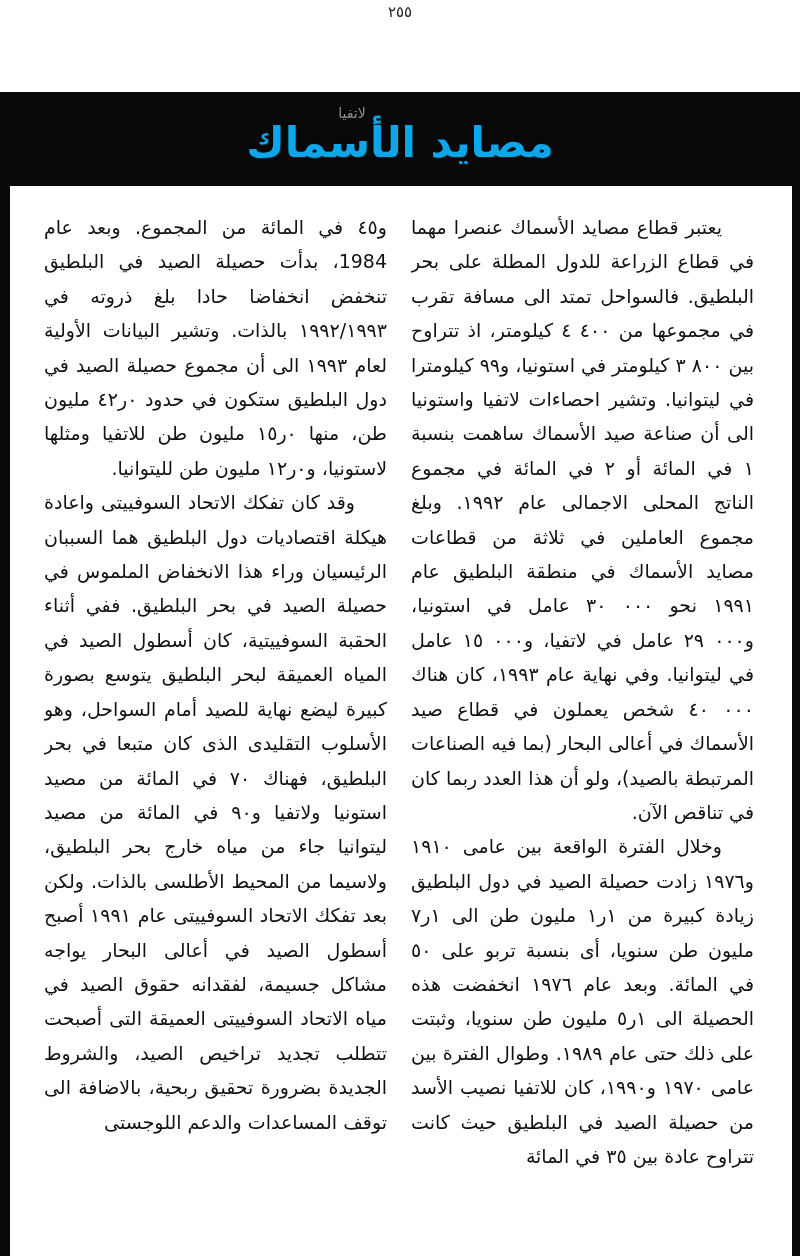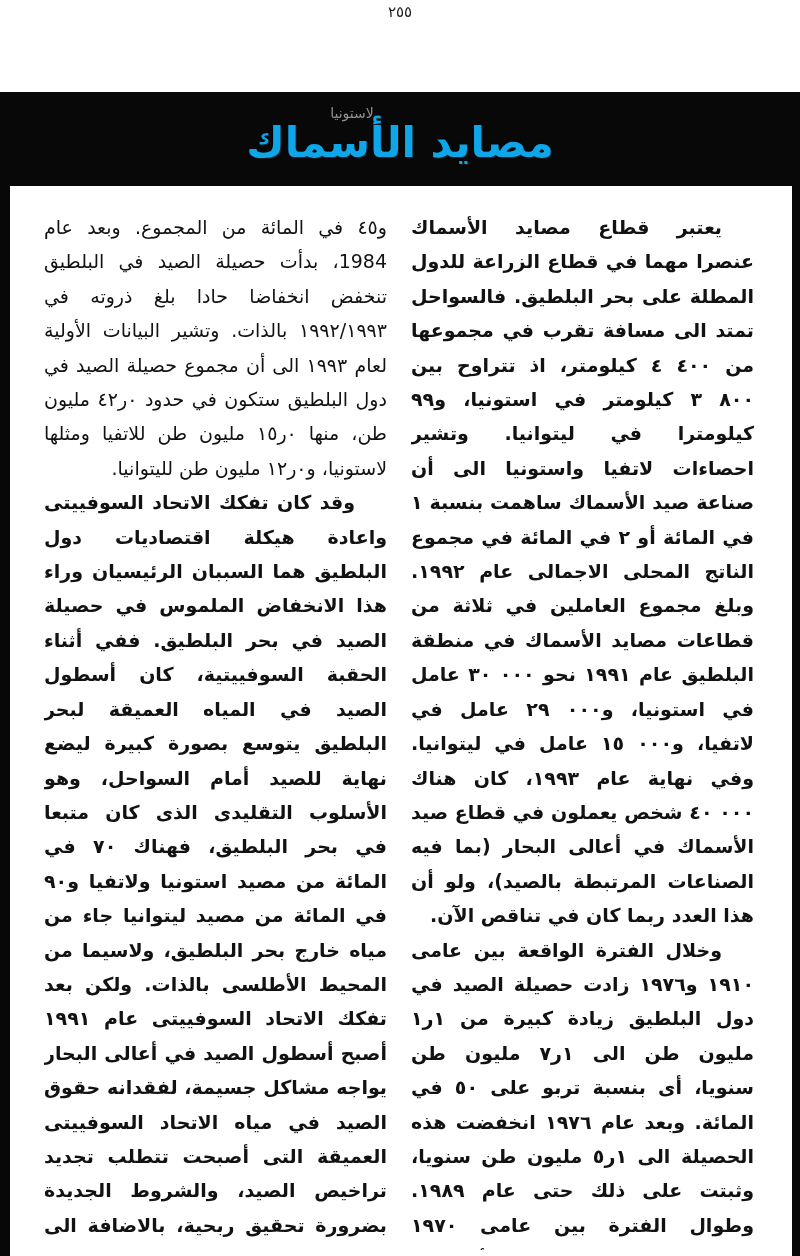--- a/index.html
+++ b/index.html
@@ -69,31 +69,31 @@
     color: #121212;
     font-size: 19px;
     line-height: 34.4px;
     text-align: justify;
   }
   .col {
     flex: 1 1 0;
     overflow: hidden;
   }
   .col p { margin: 0; padding: 0; }
-  .col p.indent { text-indent: 32px; font-weight: bold; }
+  .col p.indent { text-indent: 32px; }
 </style>
 </head>
 <body>
 
 <div class="page">
 
   <div class="page-number">٢٥٥</div>
 
   <div class="header-band">
-    <div class="band-small">لاستونيا</div>
+    <div class="band-small">لاتفيا</div>
     <div class="band-title">مصايد الأسماك</div>
   </div>
 
   <div class="edge-bar left"></div>
   <div class="edge-bar right"></div>
 
   <div class="content">
     <div class="col">
       <p class="indent">يعتبر قطاع مصايد الأسماك عنصرا مهما في قطاع الزراعة للدول المطلة على بحر البلطيق. فالسواحل تمتد الى مسافة تقرب في مجموعها من ٤&nbsp;٤٠٠ كيلومتر، اذ تتراوح بين ٣&nbsp;٨٠٠ كيلومتر في استونيا، و٩٩ كيلومترا في ليتوانيا. وتشير احصاءات لاتفيا واستونيا الى أن صناعة صيد الأسماك ساهمت بنسبة ١ في المائة أو ٢ في المائة في مجموع الناتج المحلى الاجمالى عام ١٩٩٢. وبلغ مجموع العاملين في ثلاثة من قطاعات مصايد الأسماك في منطقة البلطيق عام ١٩٩١ نحو ٣٠&nbsp;٠٠٠ عامل في استونيا، و٢٩&nbsp;٠٠٠ عامل في لاتفيا، و١٥&nbsp;٠٠٠ عامل في ليتوانيا. وفي نهاية عام ١٩٩٣، كان هناك ٤٠&nbsp;٠٠٠ شخص يعملون في قطاع صيد الأسماك في أعالى البحار (بما فيه الصناعات المرتبطة بالصيد)، ولو أن هذا العدد ربما كان في تناقص الآن.</p>
       <p class="indent">وخلال الفترة الواقعة بين عامى ١٩١٠ و١٩٧٦ زادت حصيلة الصيد في دول البلطيق زيادة كبيرة من ١ر١ مليون طن الى ١ر٧ مليون طن سنويا، أى بنسبة تربو على ٥٠ في المائة. وبعد عام ١٩٧٦ انخفضت هذه الحصيلة الى ١ر٥ مليون طن سنويا، وثبتت على ذلك حتى عام ١٩٨٩. وطوال الفترة بين عامى ١٩٧٠ و١٩٩٠، كان للاتفيا نصيب الأسد من حصيلة الصيد في البلطيق حيث كانت تتراوح عادة بين ٣٥ في المائة</p>

